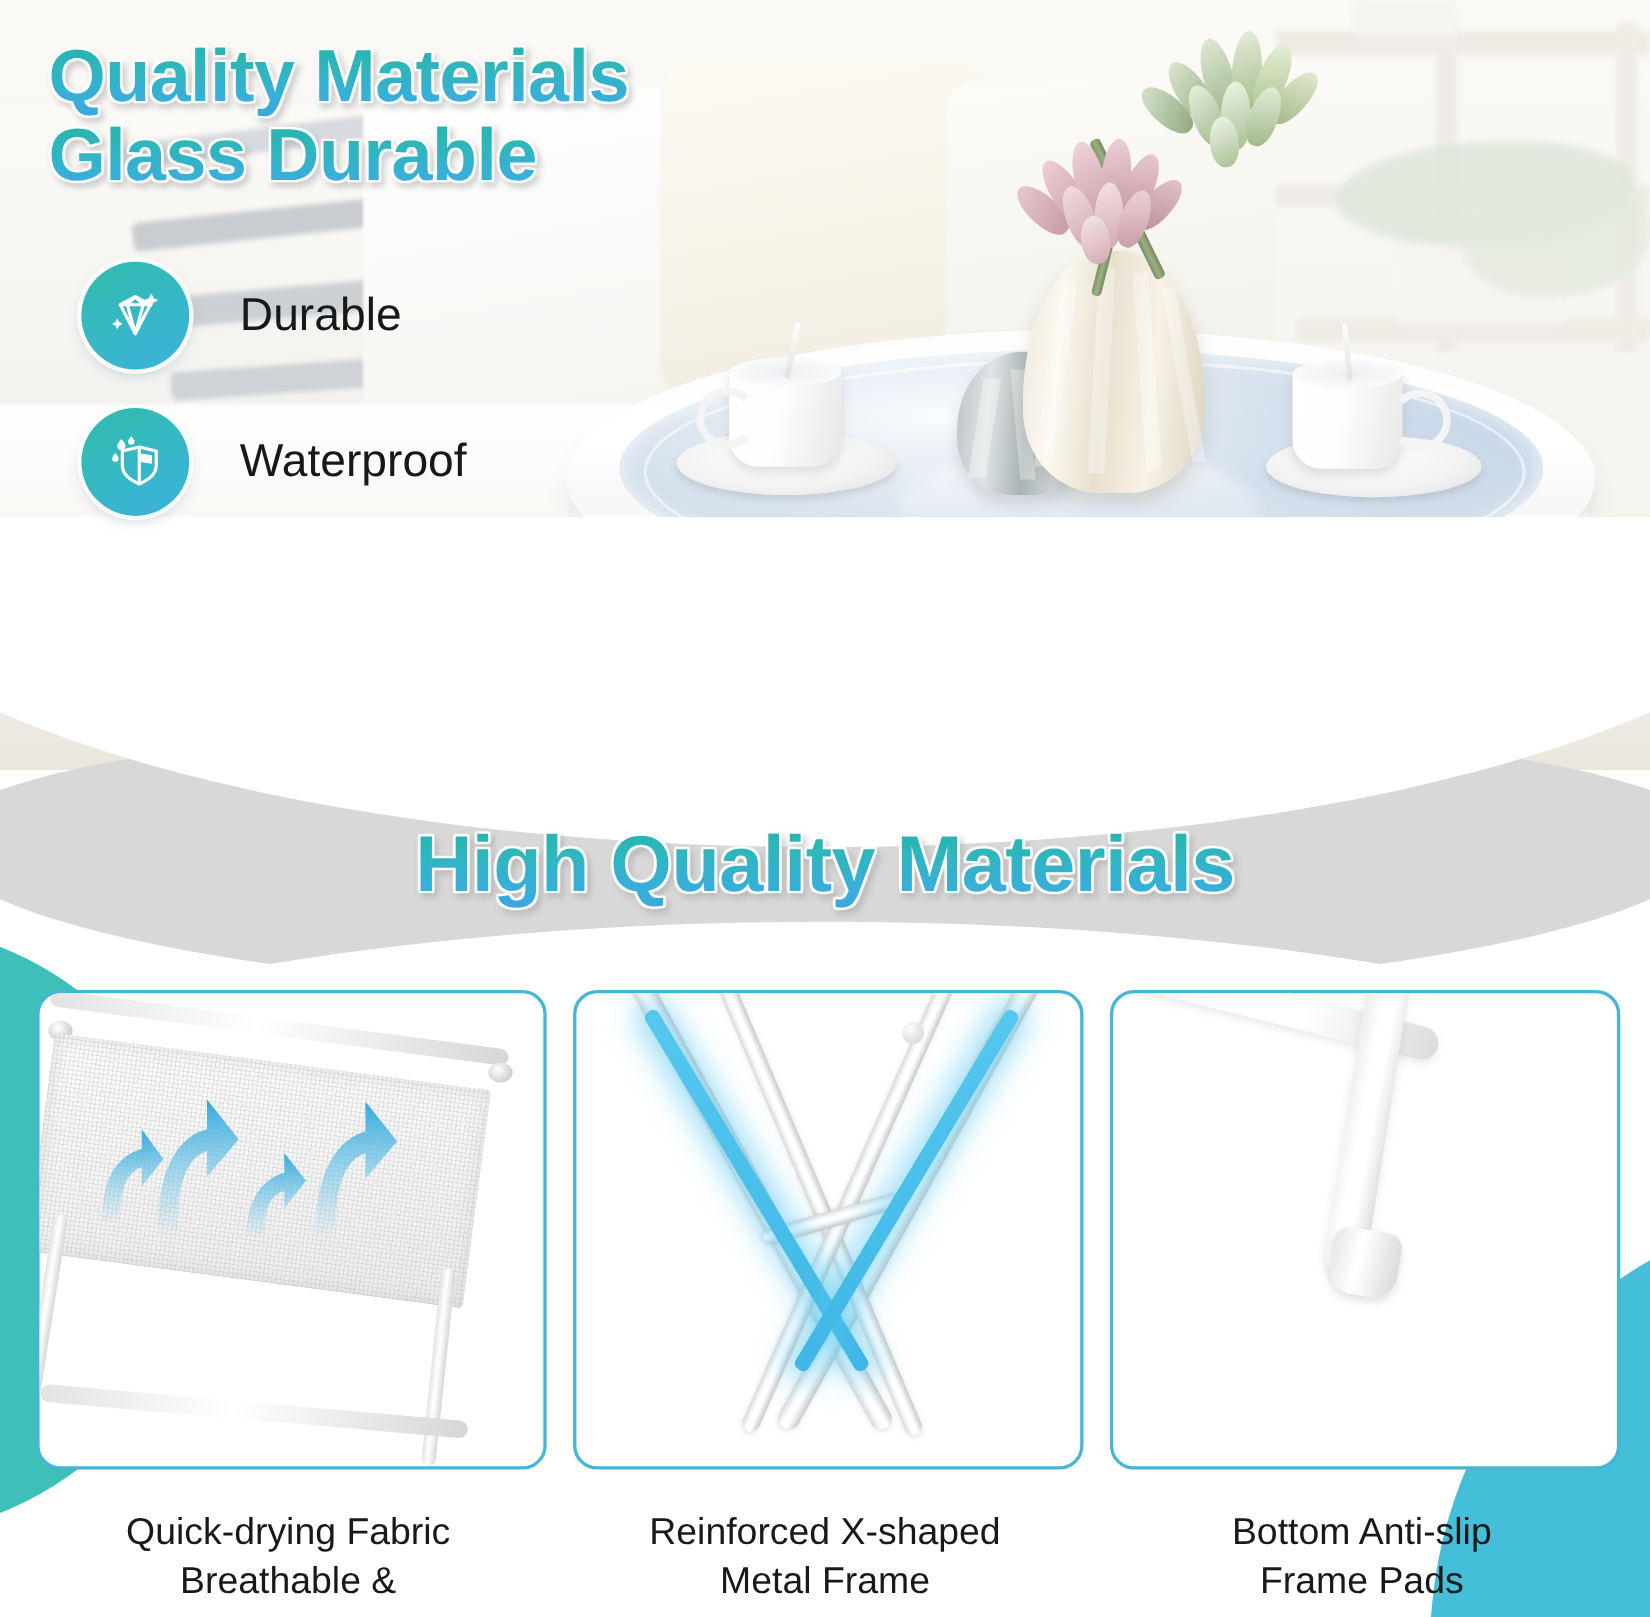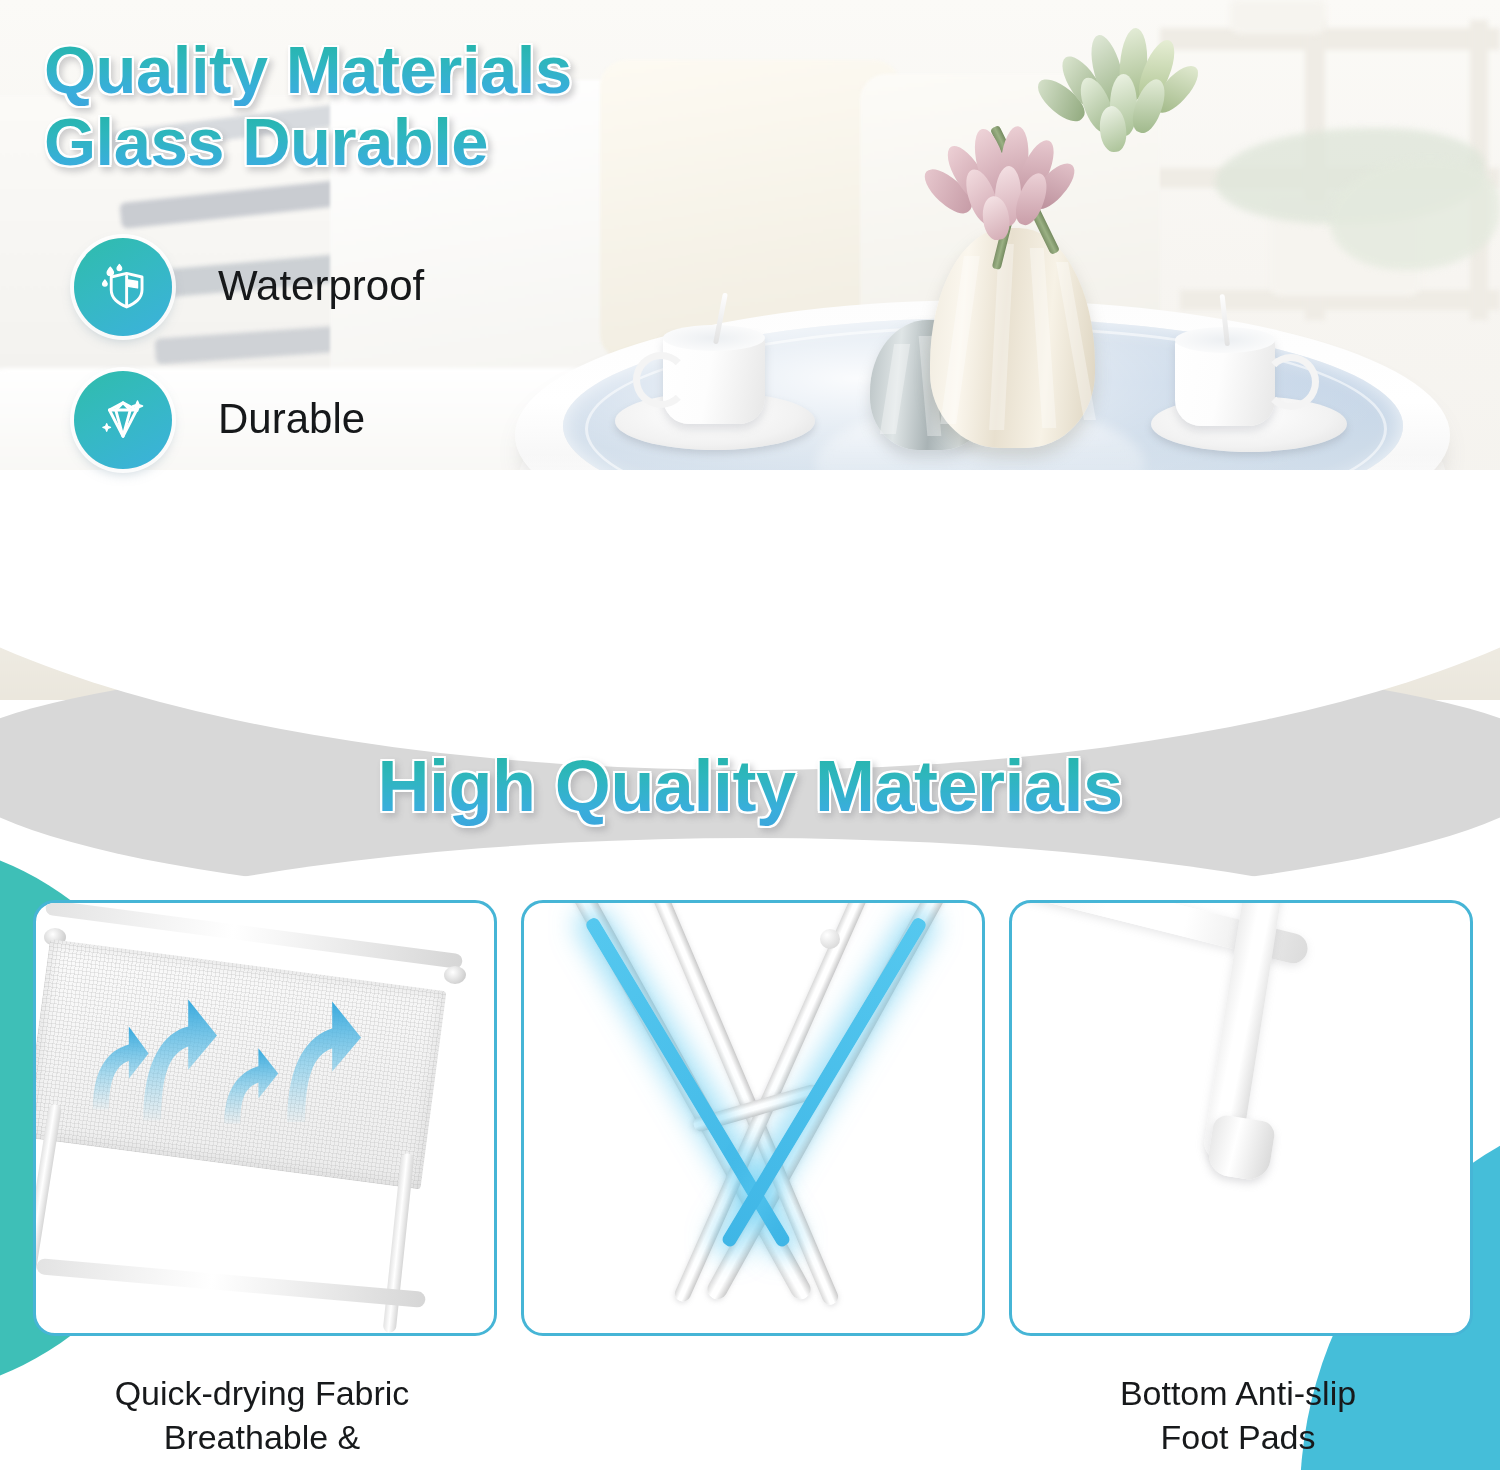--- a/index.html
+++ b/index.html
@@ -304,49 +304,49 @@
   <div id="band"></div>
   <div id="band-top-cut"></div>
   <div id="band-bottom-cut"></div>
 
   <div id="headline">
     <div class="grad-text">Quality Materials</div>
     <div class="grad-text">Glass Durable</div>
   </div>
 
   <div id="features">
+
+    <div class="feat">
+      <div class="badge">
+        <svg viewBox="0 0 64 64" fill="none" stroke="#ffffff" stroke-width="3.2" stroke-linejoin="round" stroke-linecap="round">
+          <path d="M17 21 L32 13 L47 21 L32 50 Z"></path>
+          <path d="M17 21 H47"></path>
+          <path d="M24 21 L32 50 L40 21"></path>
+          <path d="M24 21 L32 13 L40 21"></path>
+          <path d="M48 11 l1.6 4 4 1.6 -4 1.6 -1.6 4 -1.6 -4 -4 -1.6 4 -1.6 Z" fill="#ffffff" stroke-width="1.6"></path>
+          <path d="M14 36 l1.2 3 3 1.2 -3 1.2 -1.2 3 -1.2 -3 -3 -1.2 3 -1.2 Z" fill="#ffffff" stroke-width="1.4"></path>
+        </svg>
+      </div>
+      <div class="feat-label">Durable</div>
+    </div>
 
     <div class="feat">
       <div class="badge">
         <svg viewBox="0 0 64 64" fill="none" stroke="#ffffff" stroke-width="3.2" stroke-linejoin="round" stroke-linecap="round">
           <path d="M36 17 L53 21 V35 c0 10 -8 15 -17 19 c-9 -4 -17 -9 -17 -19 V21 Z"></path>
           <path d="M36 20 V52"></path>
           <path d="M36 24 L48 26 V33 L36 31 Z" fill="#ffffff" stroke-width="1.6"></path>
           <path d="M18 10 c2.5 3 3.5 4.6 3.5 6 a3.5 3.5 0 0 1 -7 0 c0 -1.4 1 -3 3.5 -6 Z" fill="#ffffff" stroke-width="1.4"></path>
           <path d="M28 7 c1.8 2.2 2.6 3.4 2.6 4.4 a2.6 2.6 0 0 1 -5.2 0 c0 -1 0.8 -2.2 2.6 -4.4 Z" fill="#ffffff" stroke-width="1.3"></path>
           <path d="M12 24 c1.8 2.2 2.6 3.4 2.6 4.4 a2.6 2.6 0 0 1 -5.2 0 c0 -1 0.8 -2.2 2.6 -4.4 Z" fill="#ffffff" stroke-width="1.3"></path>
         </svg>
       </div>
       <div class="feat-label">Waterproof</div>
     </div>
 
-    <div class="feat">
-      <div class="badge">
-        <svg viewBox="0 0 64 64" fill="none" stroke="#ffffff" stroke-width="3.2" stroke-linejoin="round" stroke-linecap="round">
-          <path d="M17 21 L32 13 L47 21 L32 50 Z"></path>
-          <path d="M17 21 H47"></path>
-          <path d="M24 21 L32 50 L40 21"></path>
-          <path d="M24 21 L32 13 L40 21"></path>
-          <path d="M48 11 l1.6 4 4 1.6 -4 1.6 -1.6 4 -1.6 -4 -4 -1.6 4 -1.6 Z" fill="#ffffff" stroke-width="1.6"></path>
-          <path d="M14 36 l1.2 3 3 1.2 -3 1.2 -1.2 3 -1.2 -3 -3 -1.2 3 -1.2 Z" fill="#ffffff" stroke-width="1.4"></path>
-        </svg>
-      </div>
-      <div class="feat-label">Durable</div>
-    </div>
-
   </div>
 
   <div id="band-title">
     <span class="grad-text">High Quality Materials</span>
   </div>
 
   <div id="arc-left"></div>
   <div id="arc-right"></div>
 
   <div class="card" id="card1">
@@ -388,18 +388,22 @@
   <div class="card" id="card3">
     <div class="tube" style="left:-30px;top:-6px;width:330px;height:30px;transform:rotate(14deg);"></div>
     <div class="tube" style="left:212px;top:-30px;width:38px;height:290px;transform:rotate(9deg);"></div>
     <div class="pad" style="left:198px;top:215px;width:62px;height:60px;transform:rotate(9deg);"></div>
   </div>
 
   <div class="caption" id="cap1">
     <div>Quick-drying Fabric</div>
     <div>Breathable &amp;</div>
   </div>
+  <div class="caption" id="cap2">
+    <div>Reinforced X-shaped</div>
+    <div>Metal Frame</div>
+  </div>
   <div class="caption" id="cap3">
     <div>Bottom Anti-slip</div>
-    <div>Foot Pads</div>
+    <div>Frame Pads</div>
   </div>
 
 </div>
 
 </body></html>

